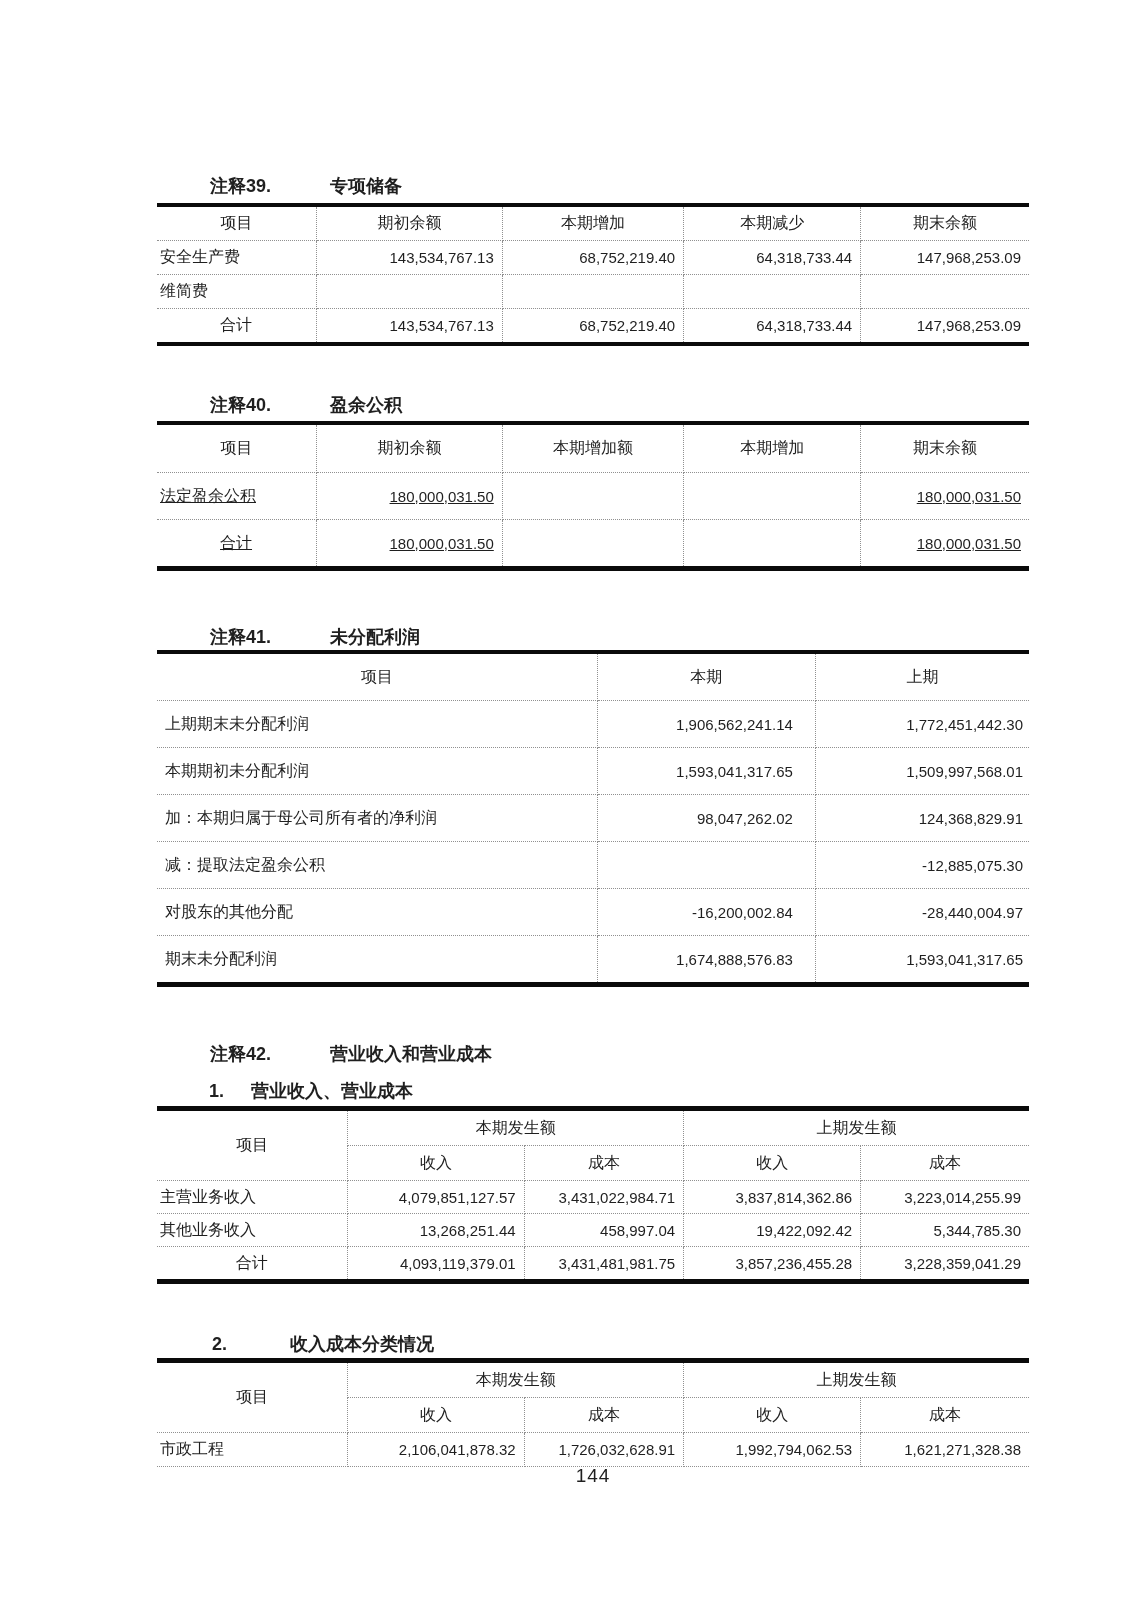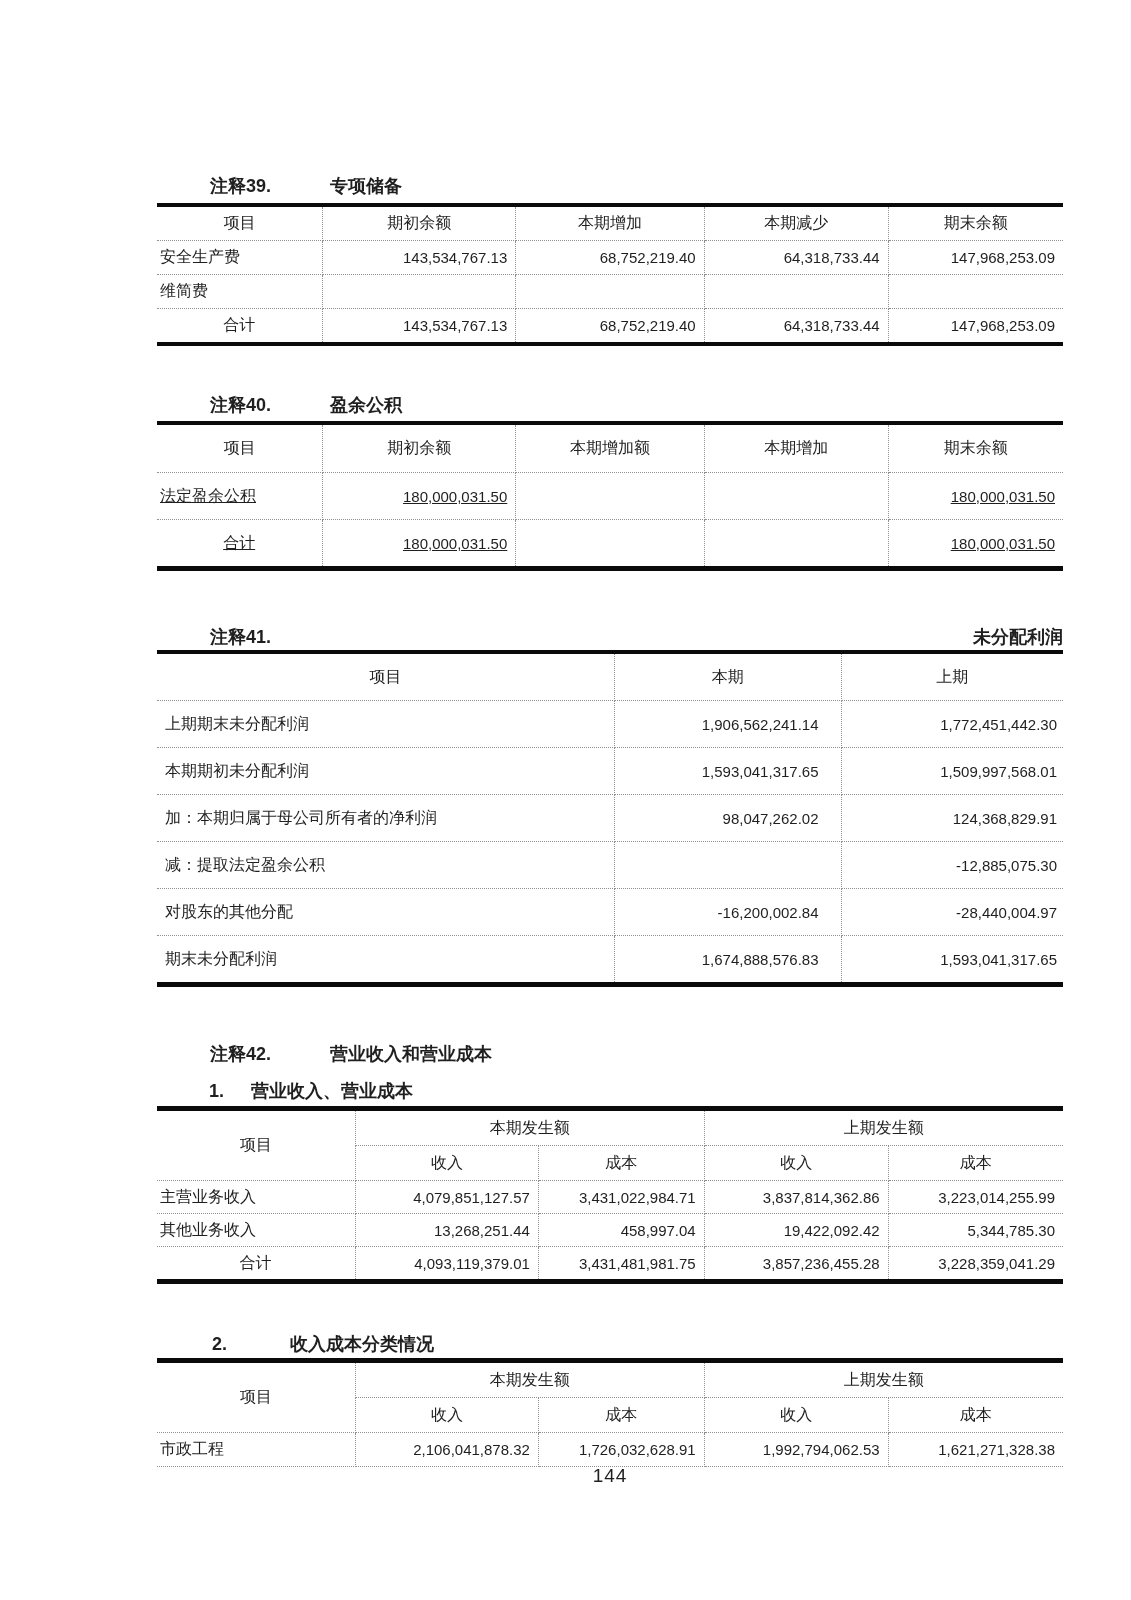--- a/index.html
+++ b/index.html
@@ -5,21 +5,21 @@
   html,body { margin:0; padding:0; background:#e8e8e8; }
   .page {
     position:relative;
     width:1131px; height:1600px;
     margin:0 auto;
     background:#ffffff;
     font-family:"Liberation Sans","DejaVu Sans",sans-serif;
     color:#1f1f1f;
     overflow:hidden;
   }
-  .content { padding:176px 68px 0 157px; }
+  .content { padding:176px 102px 0 157px; }
 
   
   .note-head { display:flex; align-items:baseline; font-weight:700; font-size:18px; line-height:20px; white-space:nowrap; }
   .note-head .lbl { margin-left:53px; width:120px; flex:0 0 120px; }
   .sub-head { display:flex; align-items:baseline; font-weight:700; font-size:18px; line-height:20px; white-space:nowrap; }
   .sub-head.s1 .lbl { margin-left:52px; width:42px; flex:0 0 42px; }
   .sub-head.s2 .lbl { margin-left:55px; width:78px; flex:0 0 78px; }
 
   
   table { width:100%; border-collapse:collapse; table-layout:fixed; }
@@ -57,21 +57,21 @@
   .tg { border-top:5px solid #0a0a0a; margin-top:5px; }
   .tg th { height:32px; }
   .tg td { height:30px; }
   .tg1 { border-bottom:5px solid #0a0a0a; }
   .tg2 { border-bottom:none; margin-top:4px; }
   .tg2 td { height:31px; }
   .tg2 tr.last td { border-bottom:1px dotted #909090; }
 
   
   .h40 { margin-top:49px; }
-  .h41 { margin-top:56px;justify-content:space-between; }
+  .h41 { margin-top:56px; }
   .h42 { margin-top:57px; }
   .hs1 { margin-top:17px; }
   .hs2 { margin-top:50px; }
 
   .page-num { margin-top:0; text-align:center; font-size:19px; line-height:18px; letter-spacing:1px; }
 </style>
 </head>
 <body>
 
 <div class="page">

